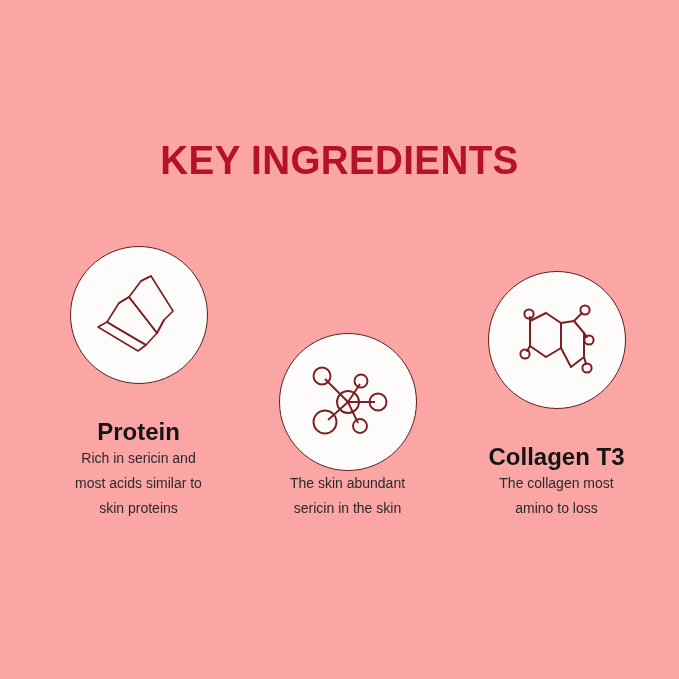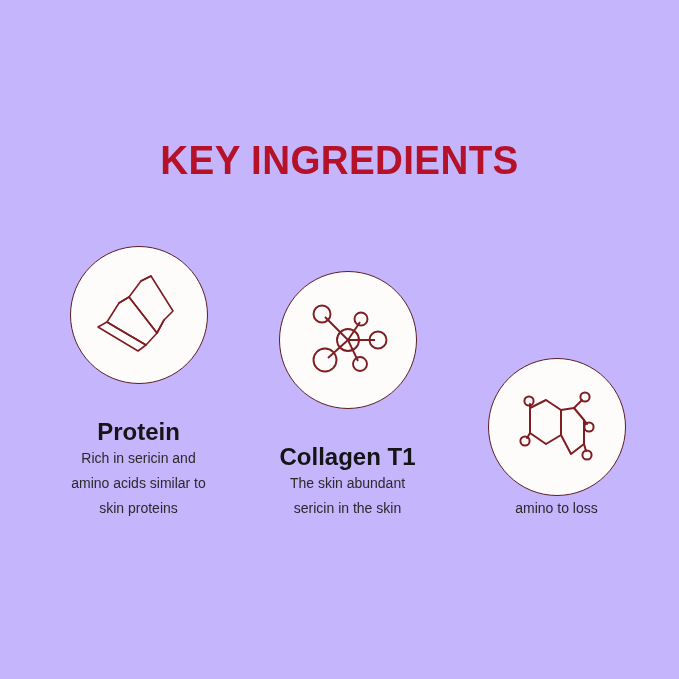--- a/index.html
+++ b/index.html
@@ -12,21 +12,21 @@
     background: #fceae3;
     font-family: "Liberation Sans", sans-serif;
     overflow: hidden;
     -webkit-font-smoothing: antialiased;
   }
 
   .page {
     position: relative;
     width: 679px;
     height: 679px;
-    background: #c4b5fd;
+    background: #fca5a5;
     box-sizing: border-box;
   }
 
   
   .title {
     position: absolute;
     top: 136px;
     left: 0;
     width: 679px;
     text-align: center;
@@ -120,21 +120,21 @@
 
             <path d="M25 33 L35 27"></path>
             <path d="M47 11 L57 6"></path>
             <path d="M63 63 L70 50"></path>
           </svg>
         </span>
       </div>
       <div class="col-heading">Protein</div>
       <div class="col-desc">
         <span class="ln">Rich in sericin and</span>
-        <span class="ln">amino acids similar to</span>
+        <span class="ln">most acids similar to</span>
         <span class="ln">skin proteins</span>
       </div>
     </div>
 
     <div class="col">
       <div class="icon-circle">
         <span>
           <svg width="84" height="84" viewBox="0 0 84 84" fill="none" stroke="#7e1d22" stroke-width="1.9">
 
             <line x1="42" y1="42" x2="19" y2="19"></line>
@@ -146,21 +146,20 @@
             <circle cx="42" cy="42" r="11"></circle>
 
             <circle cx="16" cy="16" r="8.5"></circle>
             <circle cx="55" cy="21" r="6.5"></circle>
             <circle cx="72" cy="42" r="8.5"></circle>
             <circle cx="19" cy="62" r="11.5"></circle>
             <circle cx="54" cy="66" r="7"></circle>
           </svg>
         </span>
       </div>
-      <div class="col-heading">Collagen T1</div>
       <div class="col-desc">
         <span class="ln">The skin abundant</span>
         <span class="ln">sericin in the skin</span>
       </div>
     </div>
 
     <div class="col">
       <div class="icon-circle">
         <span>
           <svg width="82" height="82" viewBox="0 0 82 82" fill="none" stroke="#7e1d22" stroke-width="2" stroke-linejoin="round" stroke-linecap="round">
@@ -176,19 +175,21 @@
             <line x1="68" y1="58" x2="70" y2="65"></line>
 
             <circle cx="13" cy="15" r="4.6"></circle>
             <circle cx="9" cy="55" r="4.6"></circle>
             <circle cx="69" cy="11" r="4.6"></circle>
             <circle cx="73" cy="41" r="4.6"></circle>
             <circle cx="71" cy="69" r="4.6"></circle>
           </svg>
         </span>
       </div>
+      <div class="col-heading">Collagen T3</div>
       <div class="col-desc">
+        <span class="ln">The collagen most</span>
         <span class="ln">amino to loss</span>
       </div>
     </div>
 
   </div>
 </div>
 
 </body></html>

